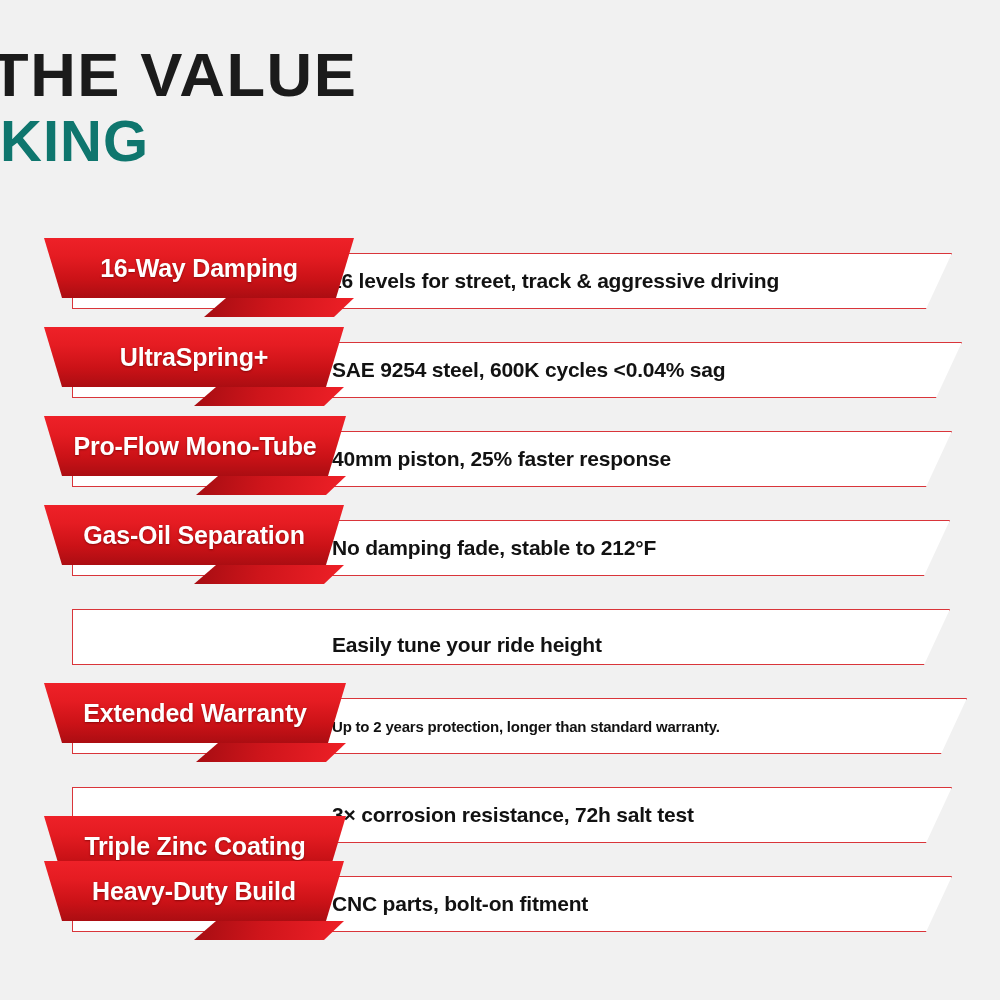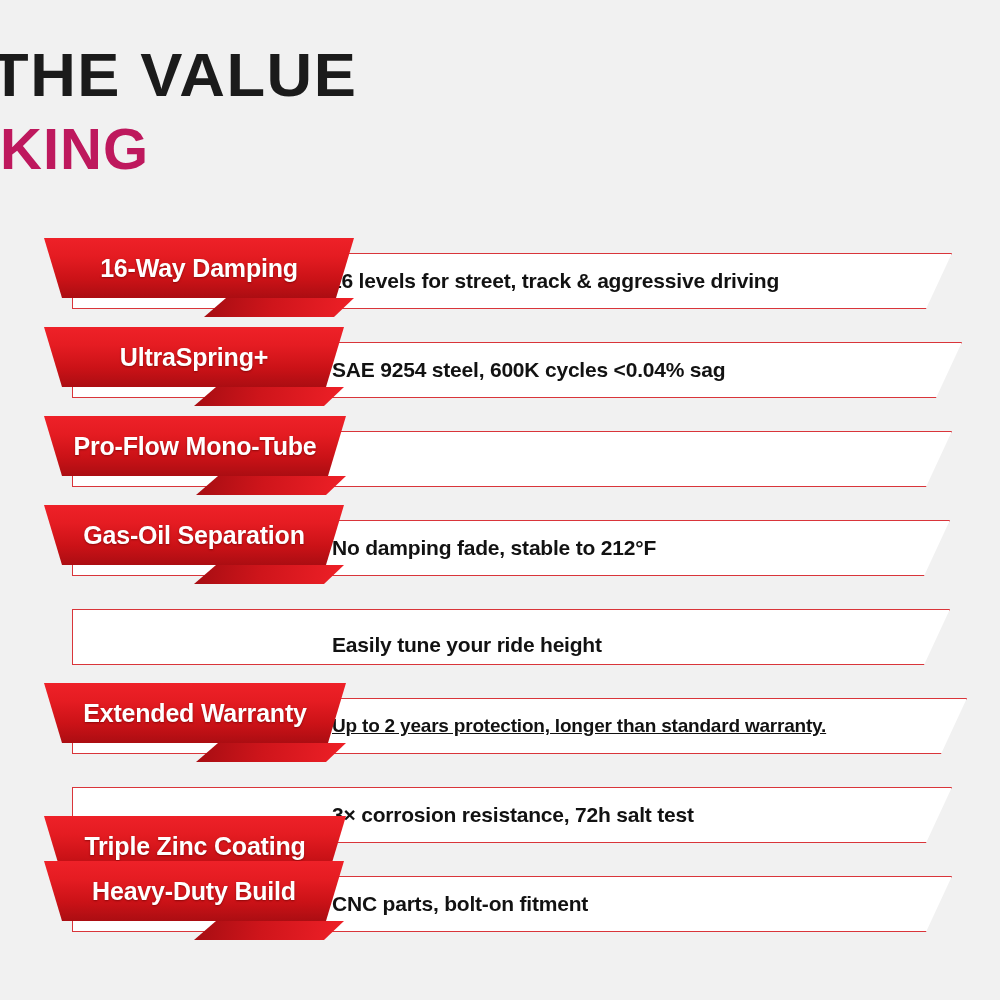--- a/index.html
+++ b/index.html
@@ -35,27 +35,27 @@
     font-weight: 700;
     font-size: 62px;
     line-height: 62px;
     letter-spacing: 1.5px;
     color: #1b1b1b;
     transform: scaleX(1.02);
     white-space: nowrap;
   }
   .heading-line2 {
     display: block;
-    margin-top: 14px;
+    margin-top: 6px;
     font-family: "Liberation Sans", sans-serif;
     font-weight: 700;
     font-size: 58px;
     line-height: 58px;
     letter-spacing: 1px;
-    color: #be185d;
+    color: #0f766e;
     white-space: nowrap;
   }
 
   
   .rows {
     position: absolute;
     left: 0;
     top: 230px;
     width: 1000px;
   }
@@ -96,22 +96,21 @@
     display: flex;
     align-items: center;
     font-family: "Liberation Sans", sans-serif;
     font-weight: 700;
     font-size: 21px;
     color: #121212;
     letter-spacing: -0.2px;
     white-space: nowrap;
   }
   .desc-text.small {
-    font-size: 19px;
-    text-decoration: underline;
+    font-size: 15px;
   }
 
   
   .ribbon-wrap {
     position: absolute;
     left: 44px;
     top: 8px;
   }
   
   .ribbon-fold {
@@ -176,20 +175,21 @@
           <div class="ribbon-fold" style="left: 150px; width: 150px;"></div>
           <div class="ribbon">
             <span class="ribbon-label">UltraSpring+</span>
           </div>
         </div>
       </div>
       <div class="feature-row">
         <div class="desc-panel" style="width: 880px;">
           <div class="desc-panel-inner"></div>
         </div>
+        <div class="desc-text" style="left: 332px; top: 23px;">40mm piston, 25% faster response</div>
         <div class="ribbon-wrap" style="width: 302px;">
           <div class="ribbon-fold" style="left: 152px; width: 150px;"></div>
           <div class="ribbon">
             <span class="ribbon-label">Pro-Flow Mono-Tube</span>
           </div>
         </div>
       </div>
       <div class="feature-row">
         <div class="desc-panel" style="width: 878px;">
           <div class="desc-panel-inner"></div>

